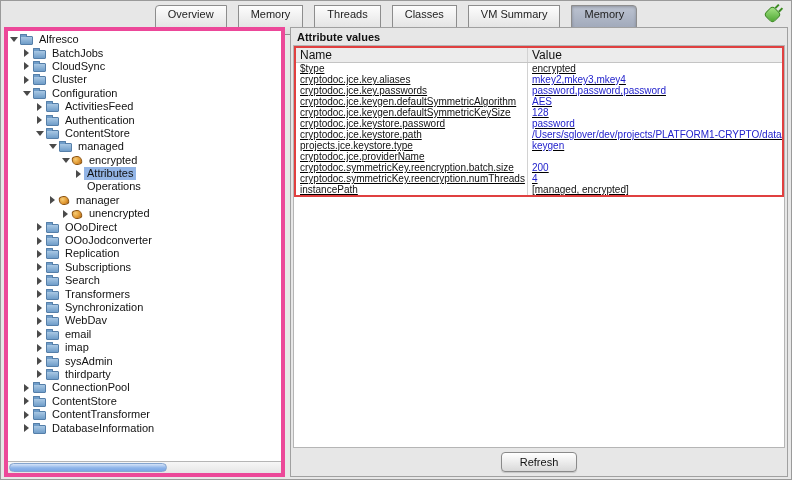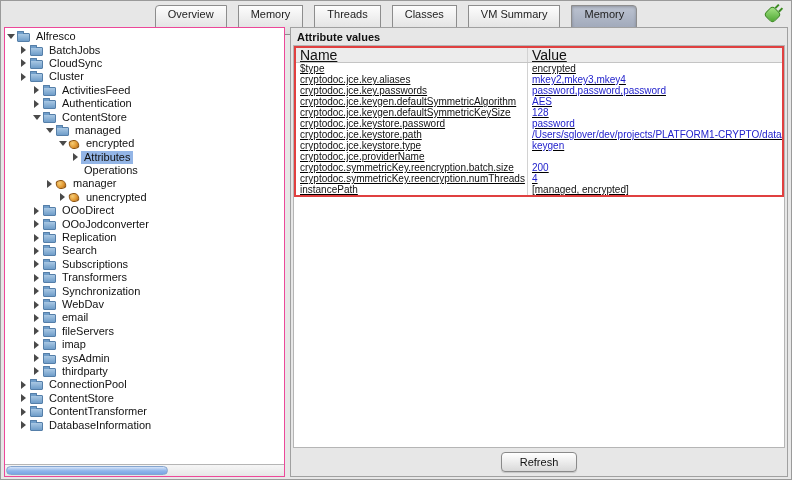--- a/index.html
+++ b/index.html
@@ -42,21 +42,21 @@
     content:""; position:absolute; background:#3a8a20;
     width:2px; height:5px; top:-6px;
   }
   .conn::before{ left:2px; } .conn::after{ right:2px; }
   
   .main{
     position:absolute; top:26px; left:3px; right:3px; bottom:2px;
     display:flex; gap:5px;
   }
   .tree-panel{
-    width:281px; background:#fff; border:1px solid #ec4899;
+    width:281px; background:#fff; border:4px solid #ec4899;
     position:relative; overflow:hidden;
   }
   .tree{ padding-top:2px; }
   .tree-row{ display:flex; align-items:center; height:13.4px; white-space:nowrap; }
   .indent{ display:inline-block; height:1px; flex:0 0 auto; }
   .arrow-wrap{ width:11px; flex:0 0 auto; display:flex; justify-content:center; }
   .tri{ width:0; height:0; display:inline-block; }
   .tri.collapsed{ border-left:5px solid #4a4a4a; border-top:4px solid transparent; border-bottom:4px solid transparent; }
   .tri.expanded{ border-top:5px solid #4a4a4a; border-left:4px solid transparent; border-right:4px solid transparent; }
   .icon-folder{
@@ -90,21 +90,21 @@
   .right-panel{
     flex:1; border:1px solid #a0a0a0; background:#e7e7e7;
     display:flex; flex-direction:column; overflow:hidden;justify-content:flex-end;
   }
   .attr-title{ font-size:11px; font-weight:bold; color:#111; padding:3px 6px 2px; }
   .table-outer{
     flex:1; margin:0 2px; background:#fff; border:1px solid #b5b5b5; overflow:hidden;
   }
   .red-box{ border:2px solid var(--annotation); }
   .thead{ display:flex; height:15px; background:#ececec; border-bottom:1px solid #c4c4c4; }
-  .thead .tcell{ font-size:14px; line-height:14px; color:#111;text-decoration:underline; }
+  .thead .tcell{ font-size:12px; line-height:14px; color:#111; }
   .tcell{ padding-left:4px; overflow:hidden; white-space:nowrap; }
   .tcell.name{ width:232px; flex:0 0 auto; border-right:1px solid #d2d2d2; }
   .tcell.value{ flex:1; }
   .trow{ display:flex; height:11px;text-decoration:underline; }
   .trow .tcell{ font-size:10px; line-height:11px; color:#111; }
   .trow .tcell.value.editable{ color:var(--editable); }
   .refresh-row{ height:28px; display:flex; align-items:center; justify-content:center; }
   .refresh-btn{
     font-family:"Liberation Sans", sans-serif;
     font-size:11px; color:#111; padding:3px 18px;
@@ -156,20 +156,28 @@
         </div>
         <div class="tree-row">
           <span class="indent" style="width: 13px;"></span>
           <span class="arrow-wrap">
             <span class="tri collapsed"></span>
           </span>
           <span class="icon-folder"></span>
           <span class="tree-label">Cluster</span>
         </div>
         <div class="tree-row">
+          <span class="indent" style="width: 13px;"></span>
+          <span class="arrow-wrap">
+            <span class="tri expanded"></span>
+          </span>
+          <span class="icon-folder"></span>
+          <span class="tree-label">Configuration</span>
+        </div>
+        <div class="tree-row">
           <span class="indent" style="width: 26px;"></span>
           <span class="arrow-wrap">
             <span class="tri collapsed"></span>
           </span>
           <span class="icon-folder"></span>
           <span class="tree-label">ActivitiesFeed</span>
         </div>
         <div class="tree-row">
           <span class="indent" style="width: 26px;"></span>
           <span class="arrow-wrap">
@@ -253,36 +261,36 @@
           </span>
           <span class="icon-folder"></span>
           <span class="tree-label">Replication</span>
         </div>
         <div class="tree-row">
           <span class="indent" style="width: 26px;"></span>
           <span class="arrow-wrap">
             <span class="tri collapsed"></span>
           </span>
           <span class="icon-folder"></span>
+          <span class="tree-label">Subscriptions</span>
+        </div>
+        <div class="tree-row">
+          <span class="indent" style="width: 26px;"></span>
+          <span class="arrow-wrap">
+            <span class="tri collapsed"></span>
+          </span>
+          <span class="icon-folder"></span>
           <span class="tree-label">Search</span>
         </div>
         <div class="tree-row">
           <span class="indent" style="width: 26px;"></span>
           <span class="arrow-wrap">
             <span class="tri collapsed"></span>
           </span>
           <span class="icon-folder"></span>
-          <span class="tree-label">Subscriptions</span>
-        </div>
-        <div class="tree-row">
-          <span class="indent" style="width: 26px;"></span>
-          <span class="arrow-wrap">
-            <span class="tri collapsed"></span>
-          </span>
-          <span class="icon-folder"></span>
           <span class="tree-label">Transformers</span>
         </div>
         <div class="tree-row">
           <span class="indent" style="width: 26px;"></span>
           <span class="arrow-wrap">
             <span class="tri collapsed"></span>
           </span>
           <span class="icon-folder"></span>
           <span class="tree-label">Synchronization</span>
         </div>
@@ -294,28 +302,20 @@
           <span class="icon-folder"></span>
           <span class="tree-label">WebDav</span>
         </div>
         <div class="tree-row">
           <span class="indent" style="width: 26px;"></span>
           <span class="arrow-wrap">
             <span class="tri collapsed"></span>
           </span>
           <span class="icon-folder"></span>
           <span class="tree-label">email</span>
-        </div>
-        <div class="tree-row">
-          <span class="indent" style="width: 26px;"></span>
-          <span class="arrow-wrap">
-            <span class="tri collapsed"></span>
-          </span>
-          <span class="icon-folder"></span>
-          <span class="tree-label">fileServers</span>
         </div>
         <div class="tree-row">
           <span class="indent" style="width: 26px;"></span>
           <span class="arrow-wrap">
             <span class="tri collapsed"></span>
           </span>
           <span class="icon-folder"></span>
           <span class="tree-label">imap</span>
         </div>
         <div class="tree-row">
@@ -403,21 +403,21 @@
             </div>
             <div class="trow">
               <div class="tcell name">cryptodoc.jce.keystore.password</div>
               <div class="tcell value editable">password</div>
             </div>
             <div class="trow">
               <div class="tcell name">cryptodoc.jce.keystore.path</div>
               <div class="tcell value editable">/Users/sglover/dev/projects/PLATFORM1-CRYPTO/data/c...</div>
             </div>
             <div class="trow">
-              <div class="tcell name">cryptodoc.jce.keystore.type</div>
+              <div class="tcell name">projects.jce.keystore.type</div>
               <div class="tcell value editable">keygen</div>
             </div>
             <div class="trow">
               <div class="tcell name">cryptodoc.jce.providerName</div>
               <div class="tcell value editable"></div>
             </div>
             <div class="trow">
               <div class="tcell name">cryptodoc.symmetricKey.reencryption.batch.size</div>
               <div class="tcell value editable">200</div>
             </div>

